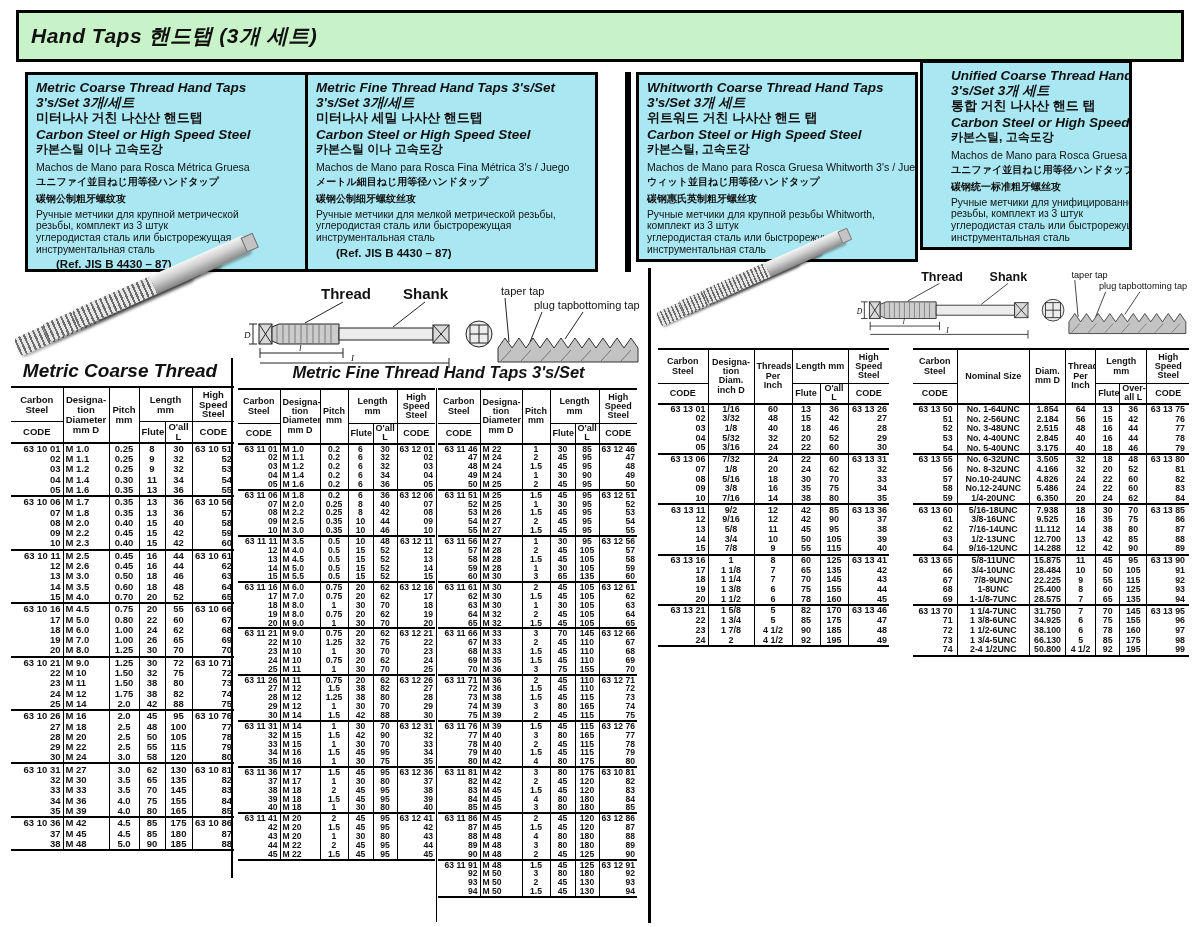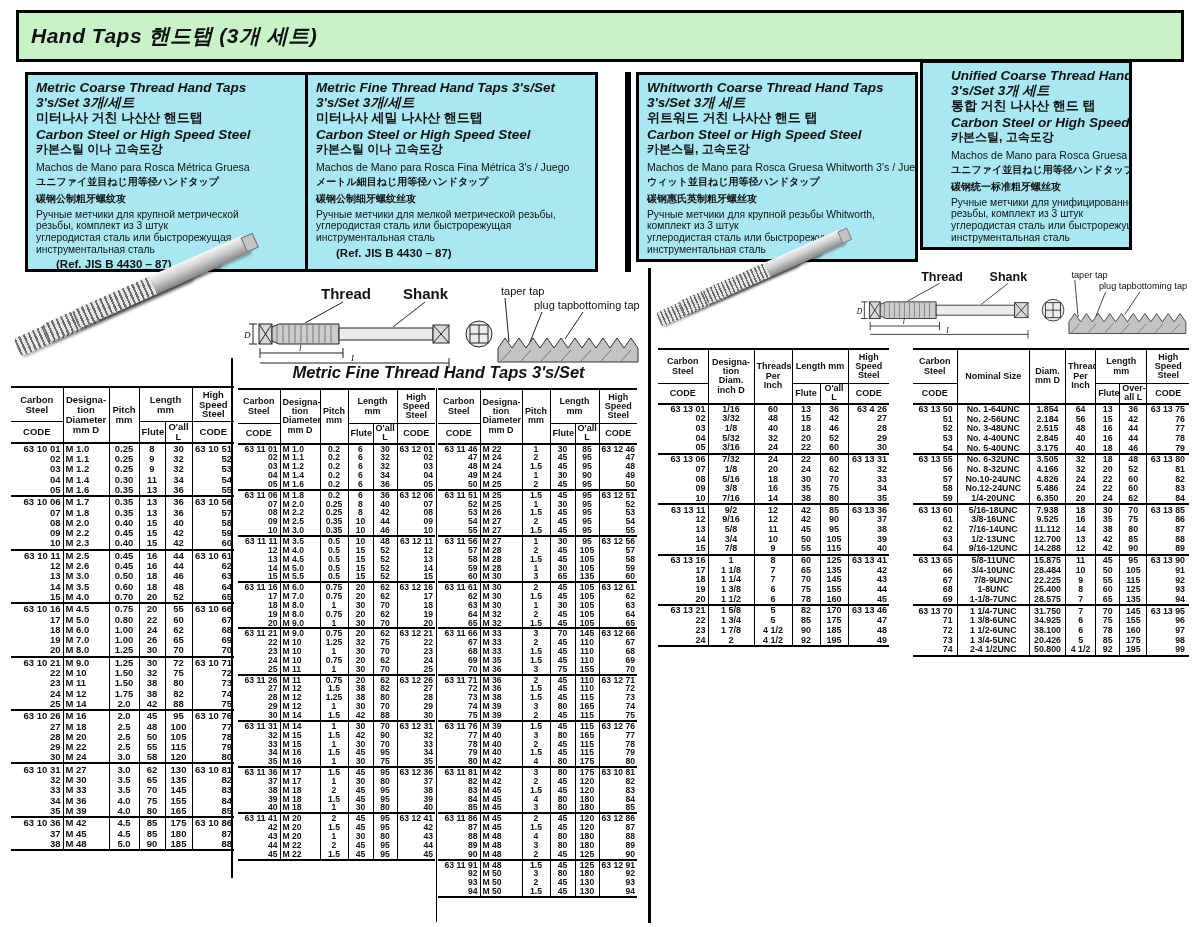--- a/index.html
+++ b/index.html
@@ -278,20 +278,21 @@
       <line x1="258" y1="77" x2="268" y2="66"></line>
         <line x1="278" y1="77" x2="288" y2="66"></line>
         <line x1="298" y1="77" x2="308" y2="66"></line>
       <line x1="318" y1="77" x2="328" y2="66"></line>
         <line x1="338" y1="77" x2="348" y2="66"></line>
         <line x1="358" y1="77" x2="368" y2="66"></line>
         <line x1="378" y1="77" x2="388" y2="66"></line>
     </g>
   </svg>
 
+  <div class="tt1">Metric Coarse Thread</div>
   <div class="tt2">Metric Fine Thread Hand Taps 3's/Set</div>
 
   <div id="mt-coarse" class="mt m-coarse">
       <table class="cat-table">
         <colgroup>
           <col style="width: 52px;">
           <col style="width: 46px;">
           <col style="width: 30px;">
           <col style="width: 26px;">
           <col style="width: 27px;">
@@ -1455,21 +1456,21 @@
             <th>CODE</th>
           </tr>
         </thead>
         <tbody>
           <tr class="gs">
             <td class="a-r">63 13 01</td>
             <td class="a-c">1/16</td>
             <td class="a-c">60</td>
             <td class="a-c">13</td>
             <td class="a-c">36</td>
-            <td class="a-r">63 4 26</td>
+            <td class="a-r">63 13 26</td>
           </tr>
           <tr>
             <td class="a-r">02</td>
             <td class="a-c">3/32</td>
             <td class="a-c">48</td>
             <td class="a-c">15</td>
             <td class="a-c">42</td>
             <td class="a-r">27</td>
           </tr>
           <tr>
@@ -1882,21 +1883,21 @@
             <td class="a-c">1 1/2-6UNC</td>
             <td class="a-c">38.100</td>
             <td class="a-c">6</td>
             <td class="a-c">78</td>
             <td class="a-c">160</td>
             <td class="a-r">97</td>
           </tr>
           <tr>
             <td class="a-r">73</td>
             <td class="a-c">1 3/4-5UNC</td>
-            <td class="a-c">20.426</td>
+            <td class="a-c">66.130</td>
             <td class="a-c">5</td>
             <td class="a-c">85</td>
             <td class="a-c">175</td>
             <td class="a-r">98</td>
           </tr>
           <tr>
             <td class="a-r">74</td>
             <td class="a-c">2-4 1/2UNC</td>
             <td class="a-c">50.800</td>
             <td class="a-c">4 1/2</td>

